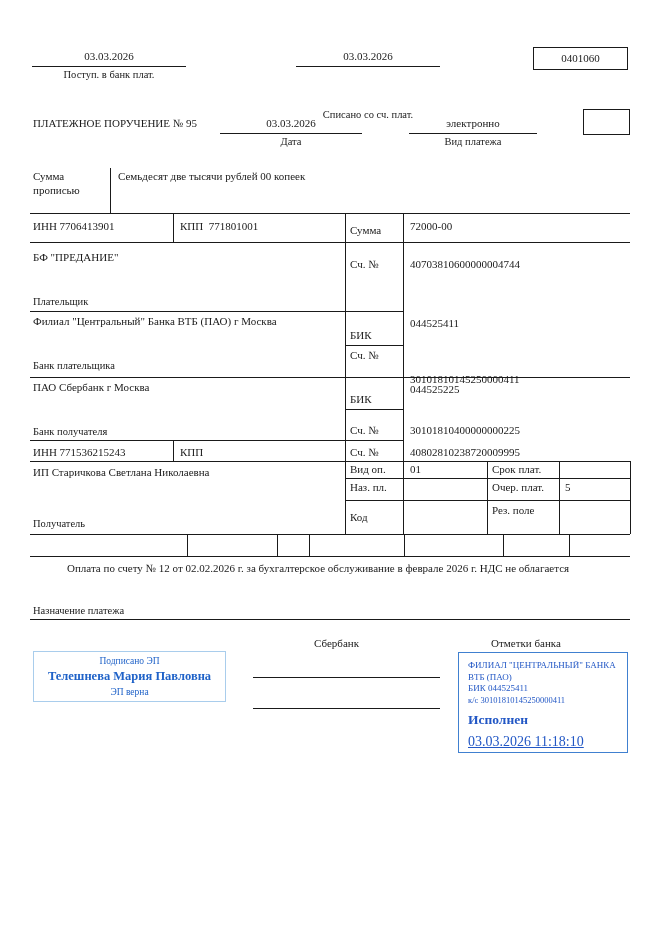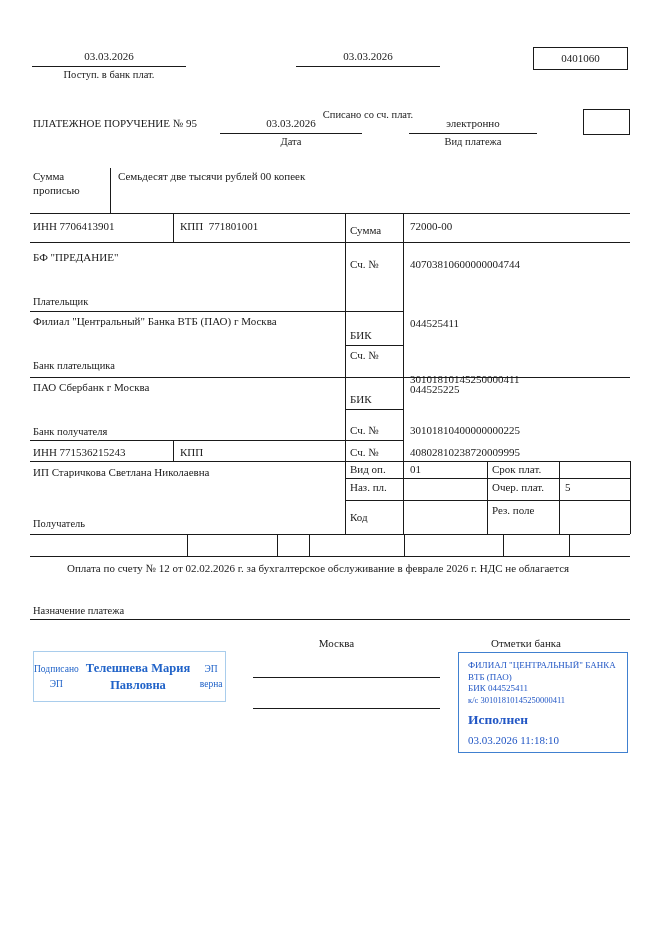--- a/index.html
+++ b/index.html
@@ -14,31 +14,31 @@
         font-family:"Liberation Serif", serif;color:var(--document-ink);}
   .t{position:absolute;white-space:nowrap;font-size:11px;line-height:1.18;color:var(--document-ink);}
   .pre{white-space:pre;}
   .sm{font-size:10.5px;}
   .ctr{text-align:center;}
   .hl{position:absolute;height:1px;background:var(--document-ink);}
   .vl{position:absolute;width:1px;background:var(--document-ink);}
   .box{position:absolute;border:1px solid var(--document-ink);box-sizing:border-box;}
   .stamp-left{position:absolute;left:33px;top:651px;width:193px;height:51px;
       border:1px solid var(--stamp-border-light);box-sizing:border-box;
-      display:flex;flex-direction:row;align-items:center;justify-content:center;
+      display:flex;flex-direction:column;align-items:center;justify-content:center;
       color:var(--stamp-text-blue);text-align:center;}
   .stamp-left .l1,.stamp-left .l3{font-size:9.5px;line-height:1.5;}
   .stamp-left .l2{font-size:12.5px;font-weight:bold;line-height:1.35;}
   .stamp-right{position:absolute;left:458px;top:652px;width:170px;height:101px;
       border:1.5px solid var(--bank-stamp-border);box-sizing:border-box;
       padding:7px 9px;color:var(--bank-stamp-text);}
   .stamp-right .r{font-size:9px;line-height:1.28;white-space:nowrap;}
   .stamp-right .r4{font-size:8.5px;line-height:1.3;white-space:nowrap;}
   .stamp-right .status{font-size:13.5px;font-weight:bold;margin-top:6px;}
-  .stamp-right .dt{font-size:11px;margin-top:6px;}
+  .stamp-right .dt{font-size:14px;margin-top:6px;text-decoration:underline;}
 </style>
 </head>
 <body>
 
 <div id="page">
 
   <div class="t ctr" style="left:32px;top:50px;width:154px;">03.03.2026</div>
   <div class="hl" style="left:32px;top:66px;width:154px;"></div>
   <div class="t ctr sm" style="left:32px;top:69px;width:154px;">Поступ. в банк плат.</div>
 
@@ -135,21 +135,21 @@
   <div class="vl" style="left:309px;top:534px;height:22px;"></div>
   <div class="vl" style="left:404px;top:534px;height:22px;"></div>
   <div class="vl" style="left:503px;top:534px;height:22px;"></div>
   <div class="vl" style="left:569px;top:534px;height:22px;"></div>
   <div class="hl" style="left:30px;top:556px;width:600px;"></div>
 
   <div class="t" style="left:33px;top:562px;margin-left:34px;">Оплата по счету № 12 от 02.02.2026 г. за бухгалтерское обслуживание в феврале 2026 г. НДС не облагается</div>
   <div class="t sm" style="left:33px;top:605px;">Назначение платежа</div>
   <div class="hl" style="left:30px;top:619px;width:600px;"></div>
 
-  <div class="t ctr" style="left:253px;top:637px;width:167px;">Москва</div>
+  <div class="t ctr" style="left:253px;top:637px;width:167px;">Сбербанк</div>
   <div class="t ctr" style="left:458px;top:637px;width:136px;">Отметки банка</div>
 
   <div class="stamp-left">
     <div class="l1">Подписано ЭП</div>
     <div class="l2">Телешнева Мария Павловна</div>
     <div class="l3">ЭП верна</div>
   </div>
 
   <div class="hl" style="left:253px;top:677px;width:187px;"></div>
   <div class="hl" style="left:253px;top:708px;width:187px;"></div>

